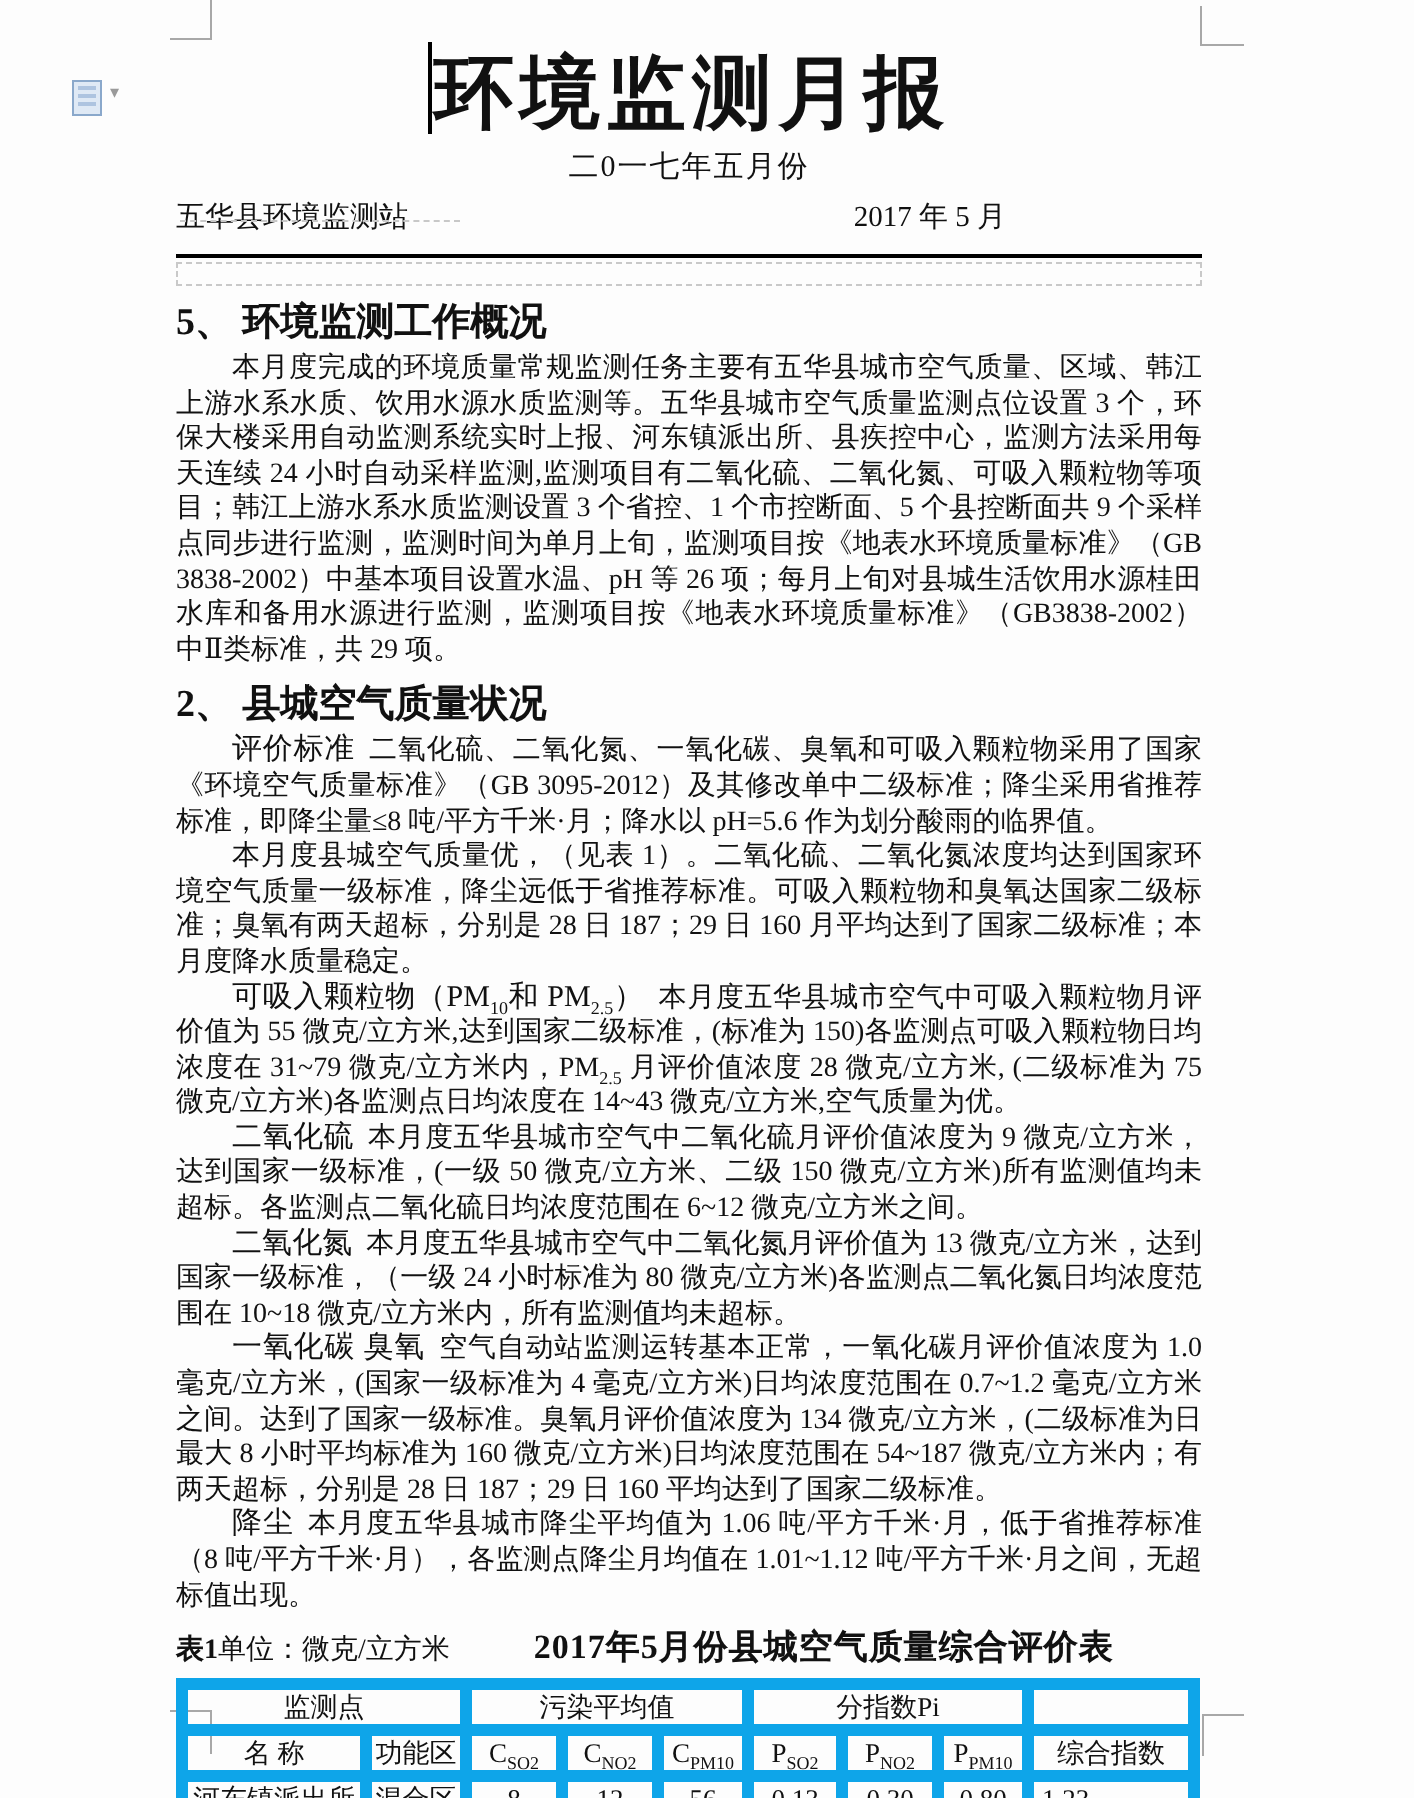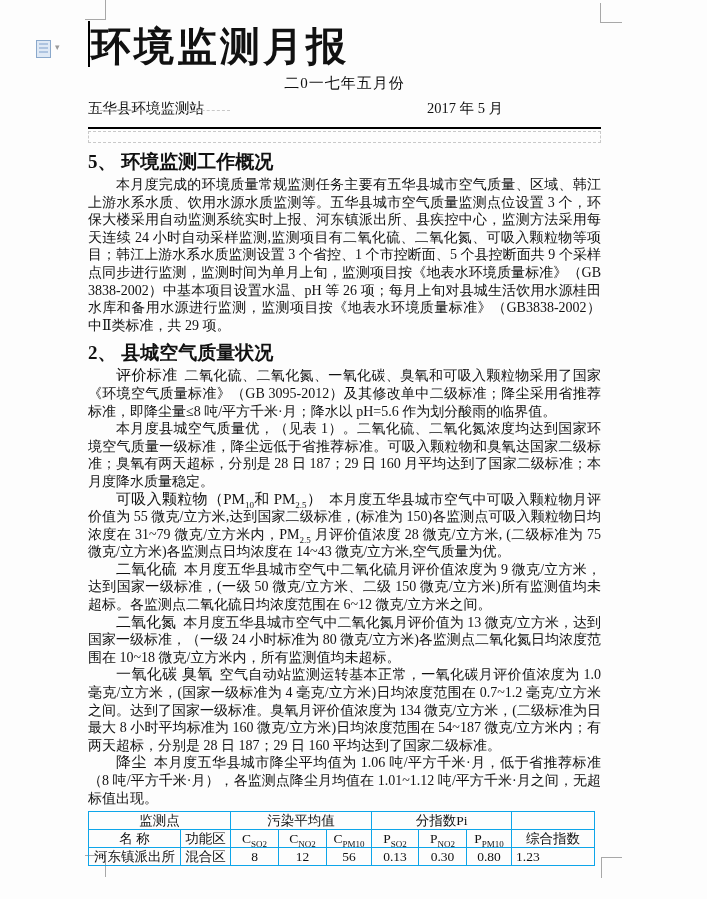--- a/index.html
+++ b/index.html
@@ -4,21 +4,21 @@
 <style>
   html,body{margin:0;padding:0;}
   body{
     width:707px;height:899px;position:relative;overflow:hidden;
     background:#fdfdfd;color:#111;
     font-family:"Liberation Serif","DejaVu Serif",serif;
   }
   .content{position:absolute;left:88px;top:0;width:513px;}
 
   
-  .doc-title{margin-top:21px;text-align:left;font-size:40px;font-weight:bold;
+  .doc-title{margin-top:21px;text-align:center;font-size:40px;font-weight:bold;
     letter-spacing:3px;line-height:48px;white-space:nowrap;}
   .title-cursor{display:inline-block;width:2px;height:46px;background:#000;
     vertical-align:-7px;margin-right:1px;}
   .doc-subtitle{text-align:center;font-size:15px;margin-top:3px;letter-spacing:1px;}
   .byline{display:flex;justify-content:space-between;align-items:baseline;
     font-size:14.5px;margin-top:6px;}
   .byline .date{margin-right:98px;}
   .station-dash{position:absolute;left:2px;top:110px;width:140px;
     border-top:1px dashed #c8c8c8;}
   .black-rule{border-top:2px solid #000;margin-top:9px;}
@@ -32,21 +32,21 @@
   sub{font-size:9px;line-height:0;}
 
   
   .tbl-caption{display:flex;align-items:baseline;margin-top:5px;font-size:14px;}
   .cap-label{font-weight:bold;}
   .cap-title{font-size:17px;font-weight:bold;margin-left:42px;letter-spacing:0.5px;}
 
   
   table.aq{border-collapse:collapse;table-layout:fixed;width:506px;margin-top:4px;
     border:1.5px solid #333;font-size:13.5px;}
-  table.aq td,table.aq th{border:1px solid #0ea5e9;height:17px;padding:0;
+  table.aq td,table.aq th{border:6px solid #0ea5e9;height:17px;padding:0;
     text-align:center;font-weight:normal;line-height:17px;overflow:hidden;}
   table.aq .idx{text-align:left;padding-left:4px;}
 
   
   .mark{position:absolute;}
   .mark-tl{left:85px;top:0;width:20px;height:19px;
     border-right:1px solid #a8a8a8;border-bottom:1px solid #a8a8a8;}
   .mark-tr{left:600px;top:3px;width:21px;height:19px;
     border-left:1px solid #a8a8a8;border-bottom:1px solid #a8a8a8;}
   .mark-bl{left:85px;top:855px;width:20px;height:21px;
@@ -105,20 +105,25 @@
   <p class="body"><b class="lead"><span>可吸入颗粒物（PM</span><sub>10</sub><span>和 PM</span><sub>2.5</sub><span>）</span></b><span><span>本月度五华县城市空气中可吸入颗粒物月评价值为 55 微克/立方米,达到国家二级标准，(标准为 150)各监测点可吸入颗粒物日均浓度在 31~79 微克/立方米内，PM</span><sub>2.5</sub><span> 月评价值浓度 28 微克/立方米, (二级标准为 75 微克/立方米)各监测点日均浓度在 14~43 微克/立方米,空气质量为优。</span></span></p>
 
   <p class="body"><b class="lead"><span>二氧化硫</span></b><span><span>本月度五华县城市空气中二氧化硫月评价值浓度为 9 微克/立方米，达到国家一级标准，(一级 50 微克/立方米、二级 150 微克/立方米)所有监测值均未超标。各监测点二氧化硫日均浓度范围在 6~12 微克/立方米之间。</span></span></p>
 
   <p class="body"><b class="lead"><span>二氧化氮</span></b><span><span>本月度五华县城市空气中二氧化氮月评价值为 13 微克/立方米，达到国家一级标准，（一级 24 小时标准为 80 微克/立方米)各监测点二氧化氮日均浓度范围在 10~18 微克/立方米内，所有监测值均未超标。</span></span></p>
 
   <p class="body"><b class="lead"><span>一氧化碳 臭氧</span></b><span><span>空气自动站监测运转基本正常，一氧化碳月评价值浓度为 1.0 毫克/立方米，(国家一级标准为 4 毫克/立方米)日均浓度范围在 0.7~1.2 毫克/立方米之间。达到了国家一级标准。臭氧月评价值浓度为 134 微克/立方米，(二级标准为日最大 8 小时平均标准为 160 微克/立方米)日均浓度范围在 54~187 微克/立方米内；有两天超标，分别是 28 日 187；29 日 160 平均达到了国家二级标准。</span></span></p>
 
   <p class="body"><b class="lead"><span>降尘</span></b><span><span>本月度五华县城市降尘平均值为 1.06 吨/平方千米·月，低于省推荐标准（8 吨/平方千米·月），各监测点降尘月均值在 1.01~1.12 吨/平方千米·月之间，无超标值出现。</span></span></p>
 
+  <div class="tbl-caption">
+    <span class="cap-label">表1</span>
+    <span>单位：微克/立方米</span>
+    <span class="cap-title">2017年5月份县城空气质量综合评价表</span>
+  </div>
 
   <table class="aq">
     <colgroup>
       <col style="width:92px">
         <col style="width:50px">
         <col style="width:48px">
       <col style="width:48px">
         <col style="width:45px">
         <col style="width:47px">
       <col style="width:48px">

